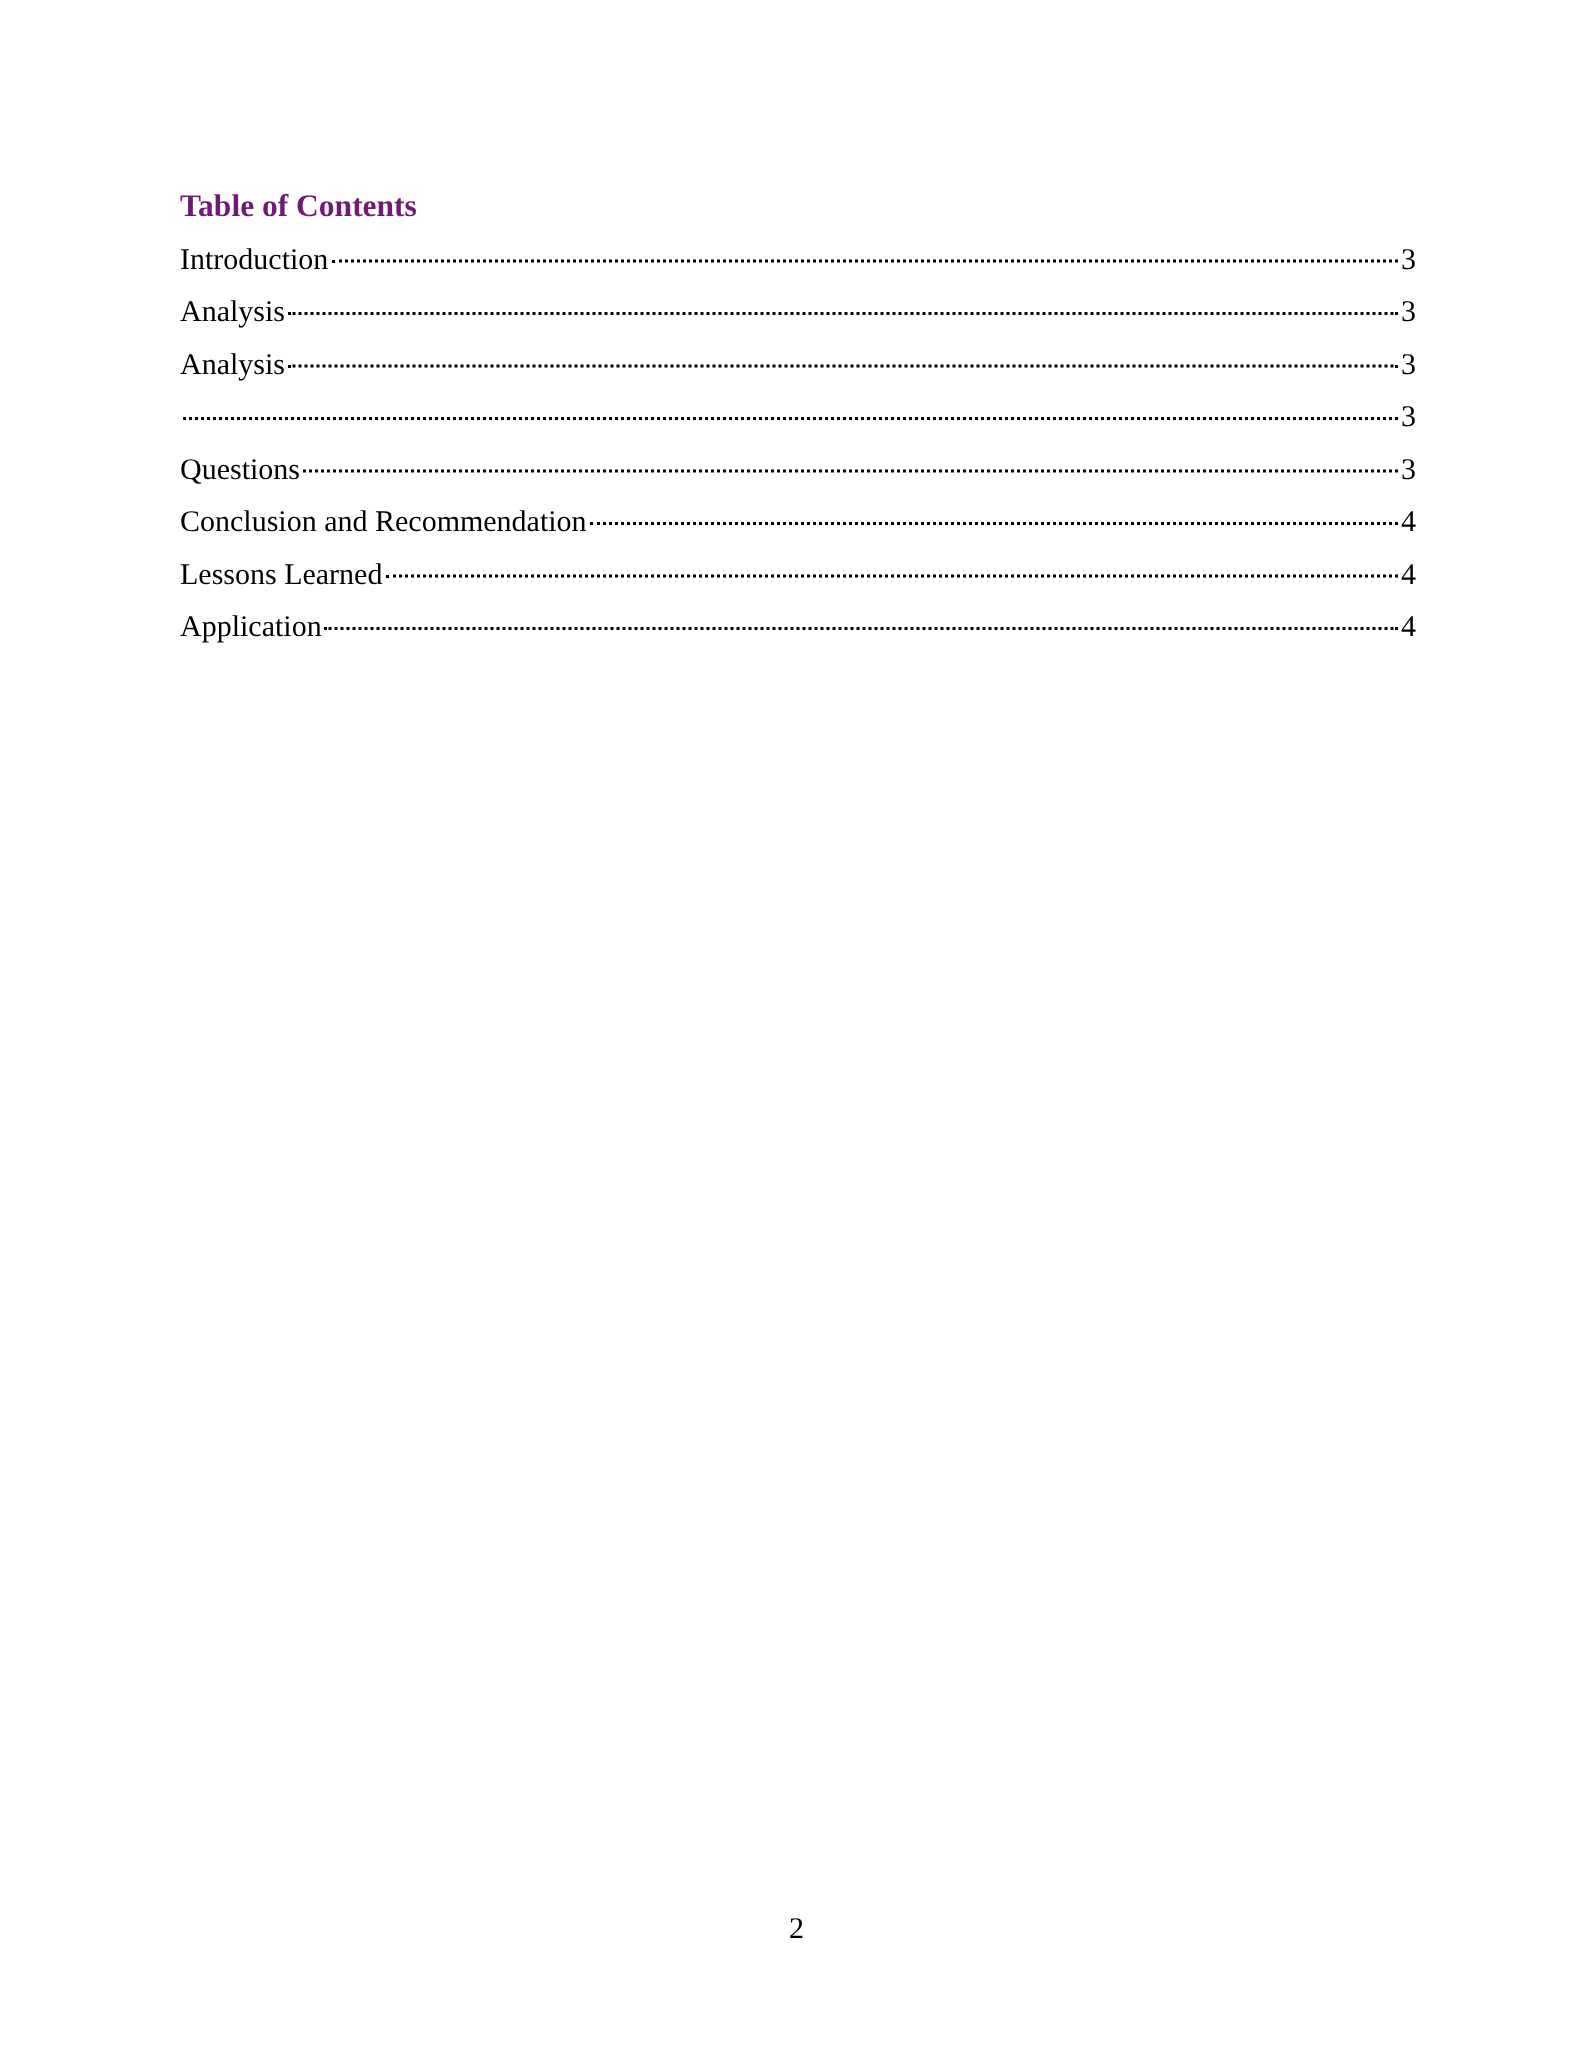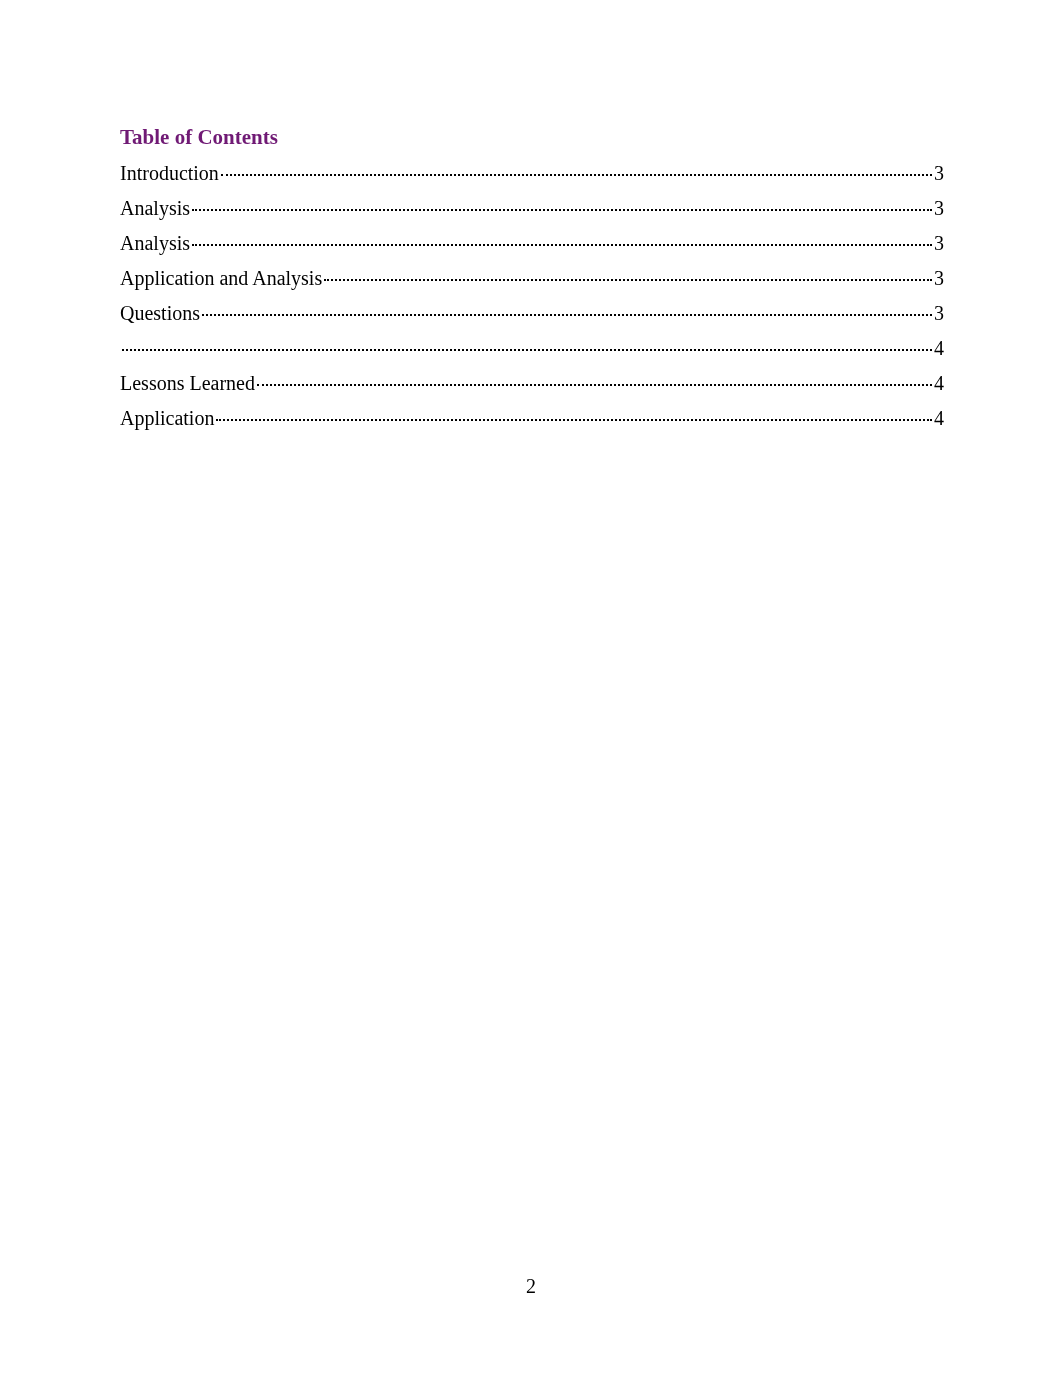--- a/index.html
+++ b/index.html
@@ -71,30 +71,30 @@
     <span class="toc-label">Analysis</span>
     <span class="toc-dots"></span>
     <span class="toc-page">3</span>
   </li>
   <li class="toc-entry">
     <span class="toc-label">Analysis</span>
     <span class="toc-dots"></span>
     <span class="toc-page">3</span>
   </li>
   <li class="toc-entry">
-    <span class="toc-label">Application and Analysis</span>
     <span class="toc-dots"></span>
     <span class="toc-page">3</span>
   </li>
   <li class="toc-entry">
     <span class="toc-label">Questions</span>
     <span class="toc-dots"></span>
     <span class="toc-page">3</span>
   </li>
   <li class="toc-entry">
+    <span class="toc-label">Conclusion and Recommendation</span>
     <span class="toc-dots"></span>
     <span class="toc-page">4</span>
   </li>
   <li class="toc-entry">
     <span class="toc-label">Lessons Learned</span>
     <span class="toc-dots"></span>
     <span class="toc-page">4</span>
   </li>
   <li class="toc-entry">
     <span class="toc-label">Application</span>

